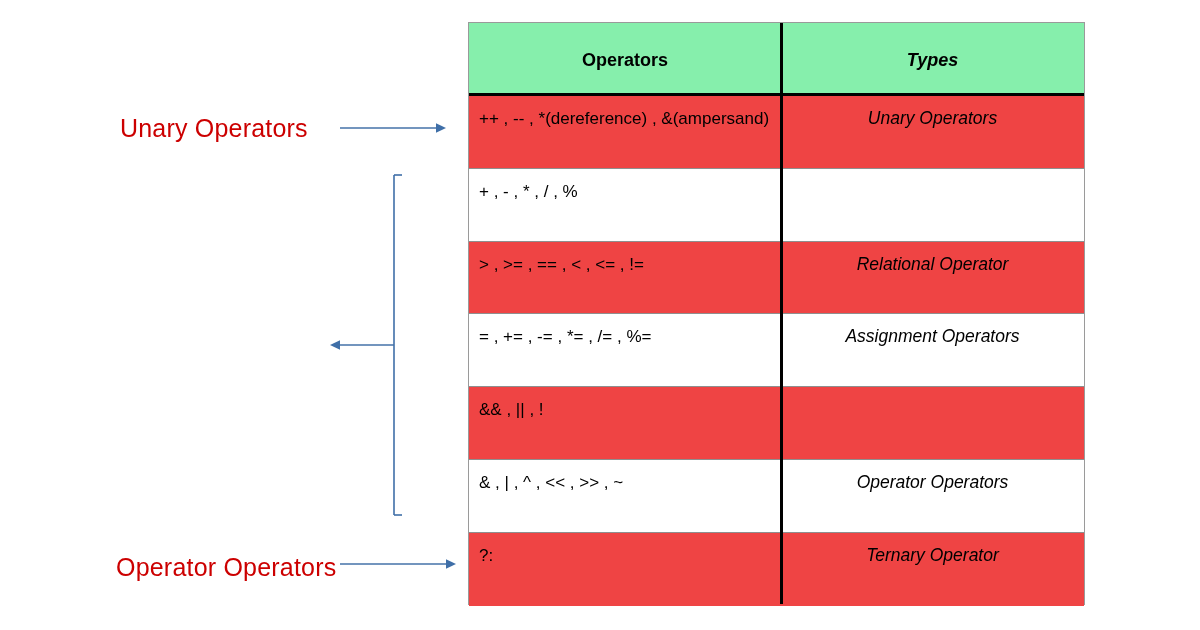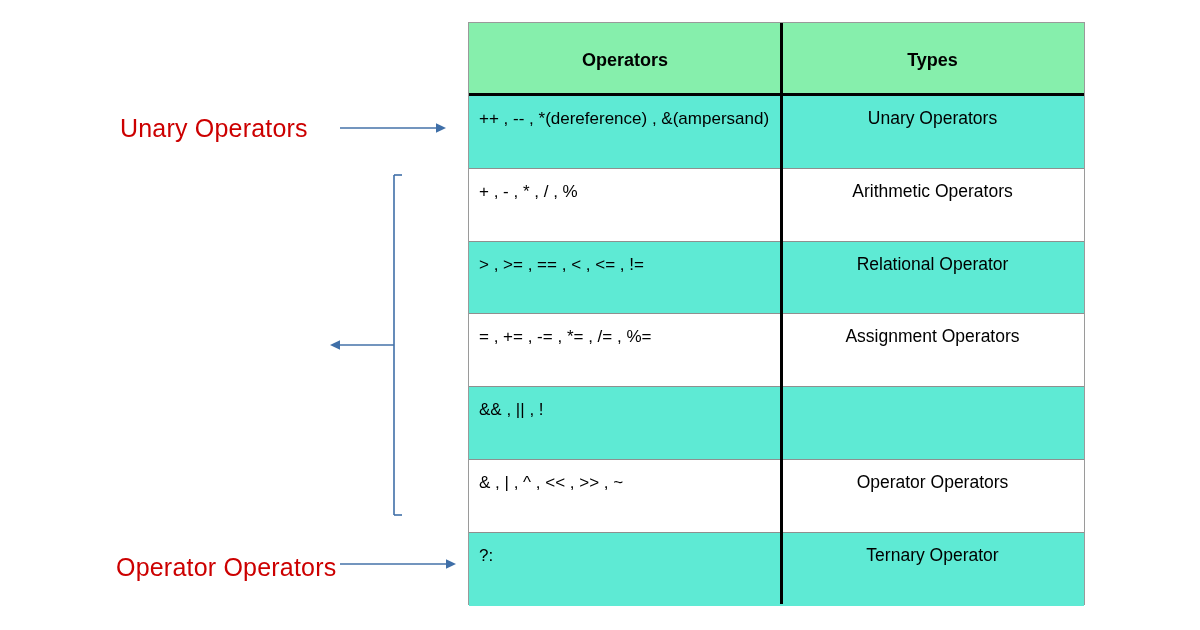--- a/index.html
+++ b/index.html
@@ -100,21 +100,21 @@
     font-weight: bold;
     font-size: 18px;
     padding-top: 4px;
   }
 
   .data-row {
     height: 72.8px;
     border-bottom: 1px solid #8f8f8f;
   }
   .data-row:last-child { border-bottom: none; }
-  .row-shaded { background: #5eead4; }
+  .row-shaded { background: #ef4444; }
   .row-plain  { background: #FFFFFF; }
 
   .cell {
     display: flex;
     box-sizing: border-box;
     overflow: hidden;
   }
   .cell-ops {
     width: 312px;
     flex: 0 0 312px;
@@ -125,20 +125,21 @@
     line-height: 1.45;
     text-align: left;
   }
   .cell-type {
     flex: 1 1 auto;
     align-items: flex-start;
     justify-content: center;
     padding: 12px 8px 0 8px;
     font-size: 17.5px;
     text-align: right;
+    font-style: italic;
   }
 </style>
 </head>
 <body>
 
 <div class="annotations">
 
   <div class="anno-label anno-unary">Unary Operators</div>
 
   <svg class="anno-arrow arrow-unary" viewBox="0 0 106 14">
@@ -176,21 +177,20 @@
       <div class="cell cell-type">Types</div>
     </div>
 
     <div class="row data-row row-shaded">
       <div class="cell cell-ops">++ , -- , *(dereference) , &amp;(ampersand)</div>
       <div class="cell cell-type">Unary Operators</div>
     </div>
 
     <div class="row data-row row-plain">
       <div class="cell cell-ops">+ , - , * , / , %</div>
-      <div class="cell cell-type">Arithmetic Operators</div>
     </div>
 
     <div class="row data-row row-shaded">
       <div class="cell cell-ops">&gt; , &gt;= , == , &lt; , &lt;= , !=</div>
       <div class="cell cell-type">Relational Operator</div>
     </div>
 
     <div class="row data-row row-plain">
       <div class="cell cell-ops">= , += , -= , *= , /= , %=</div>
       <div class="cell cell-type">Assignment Operators</div>

